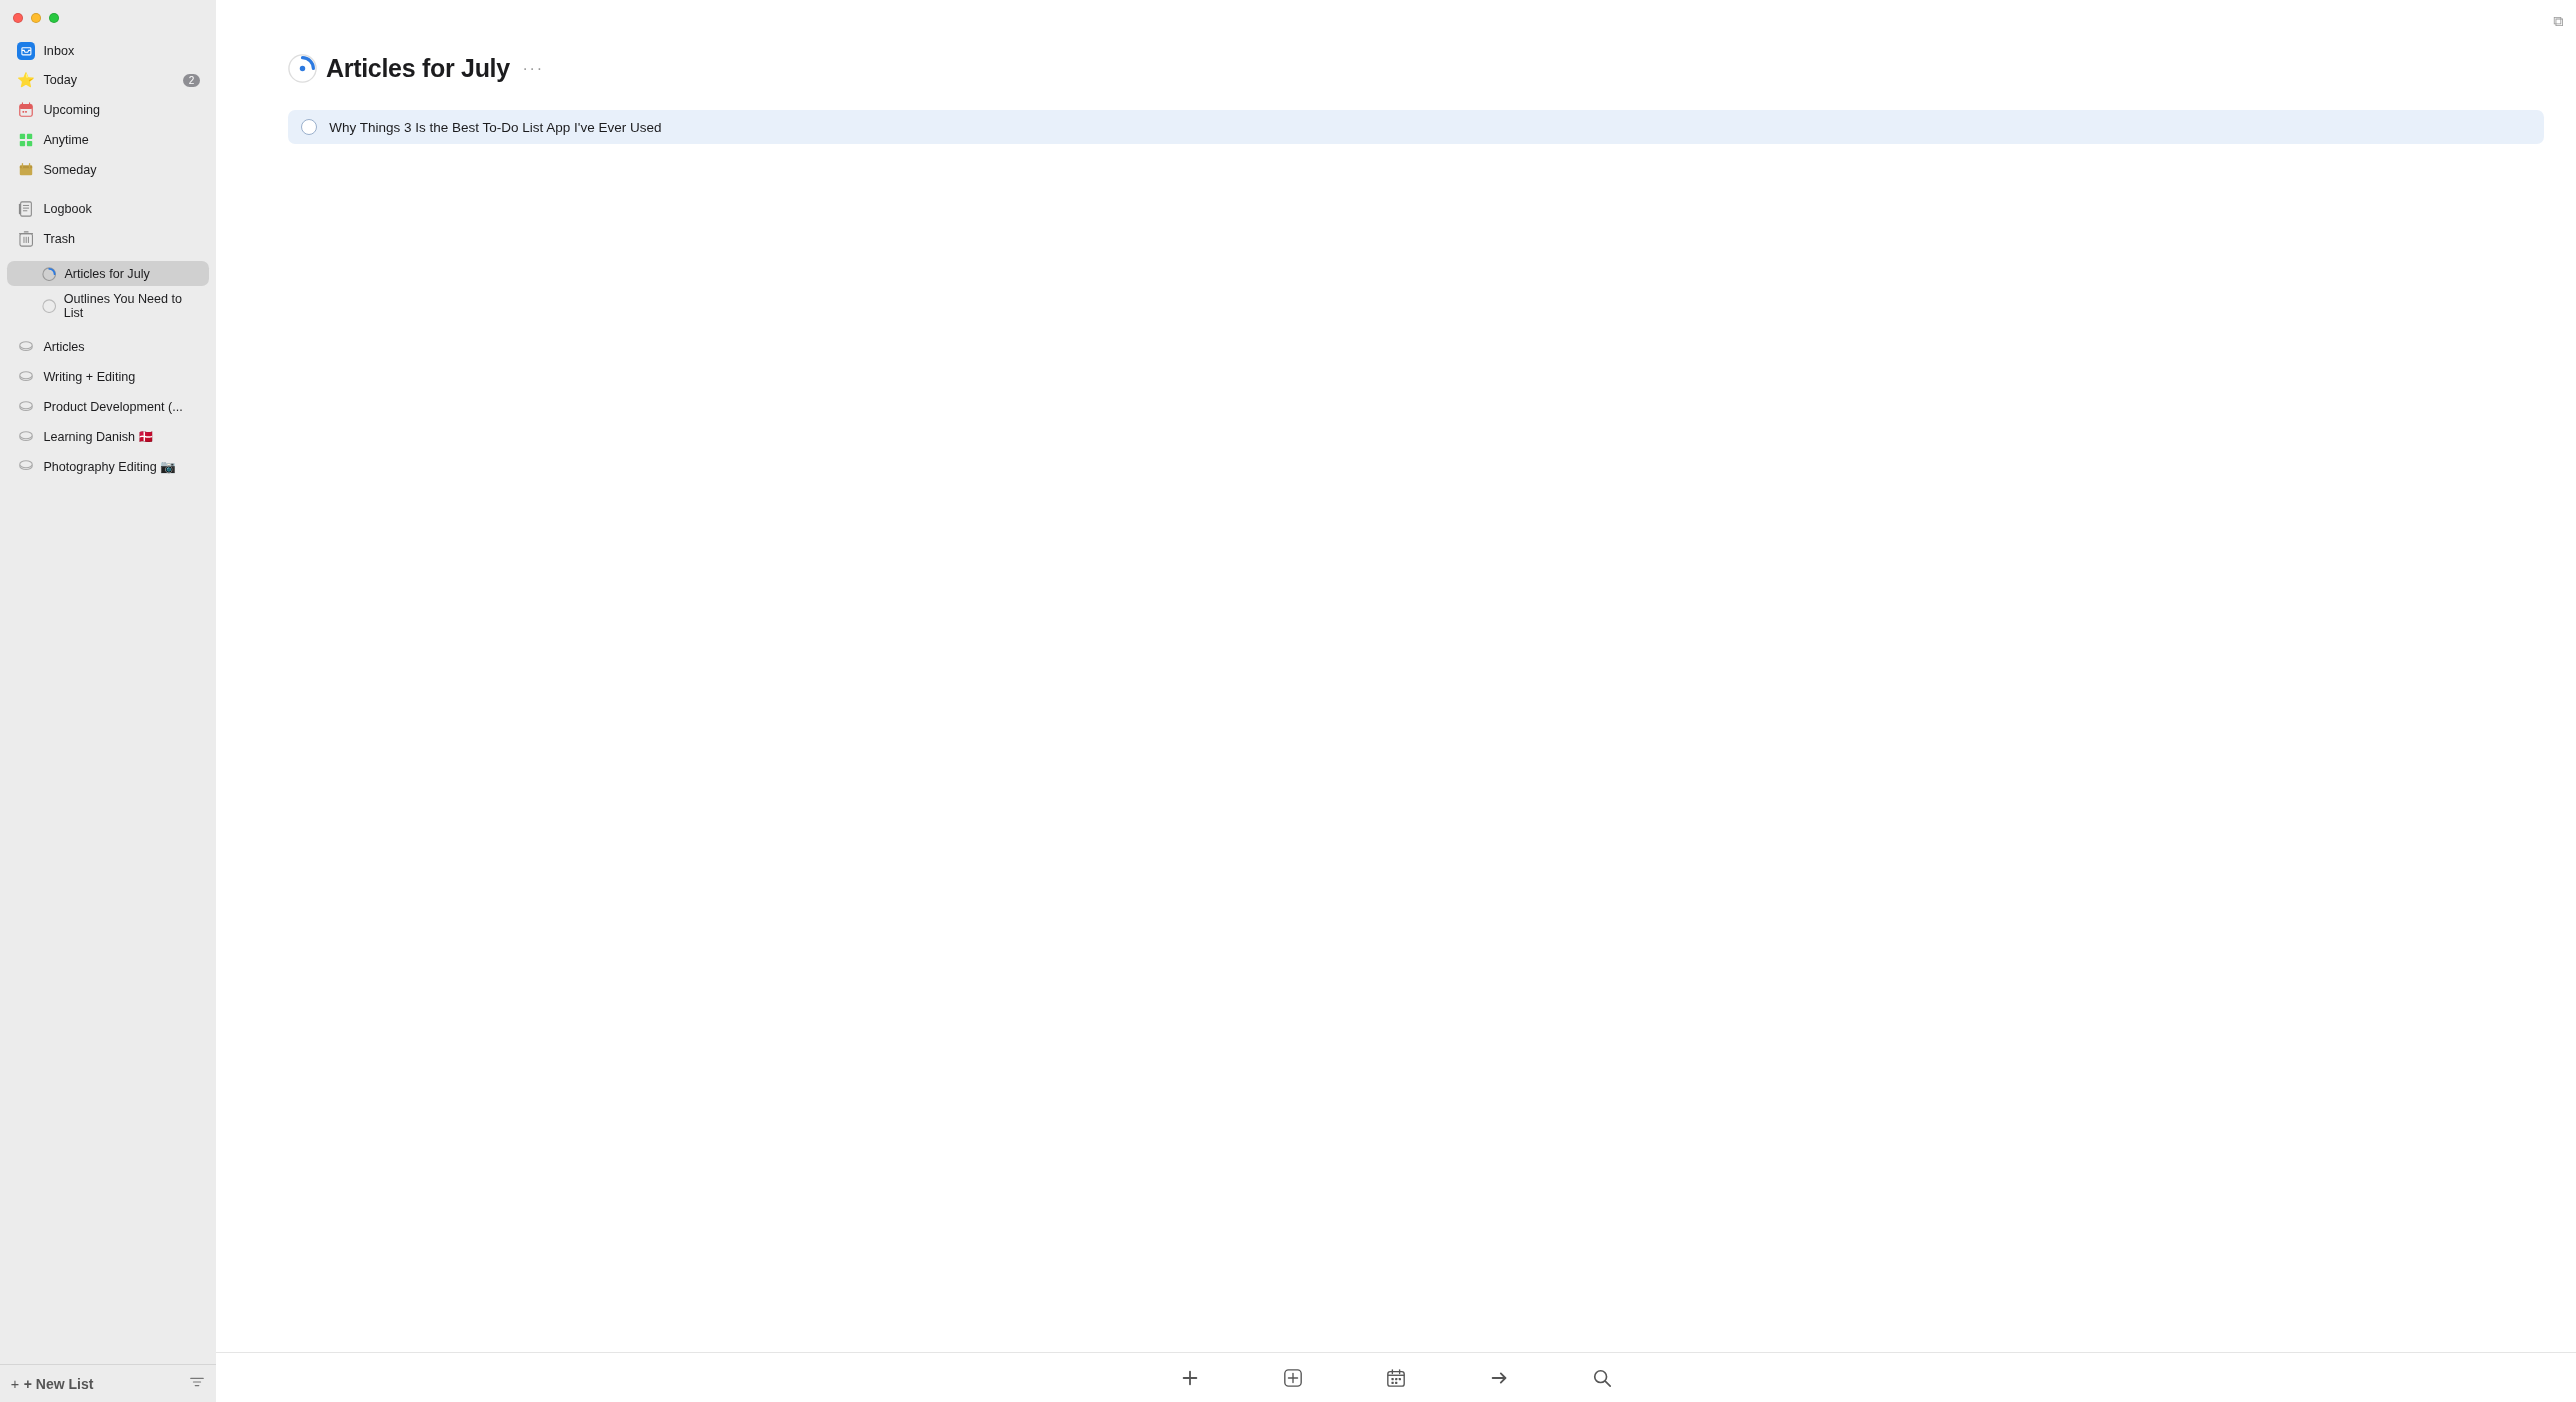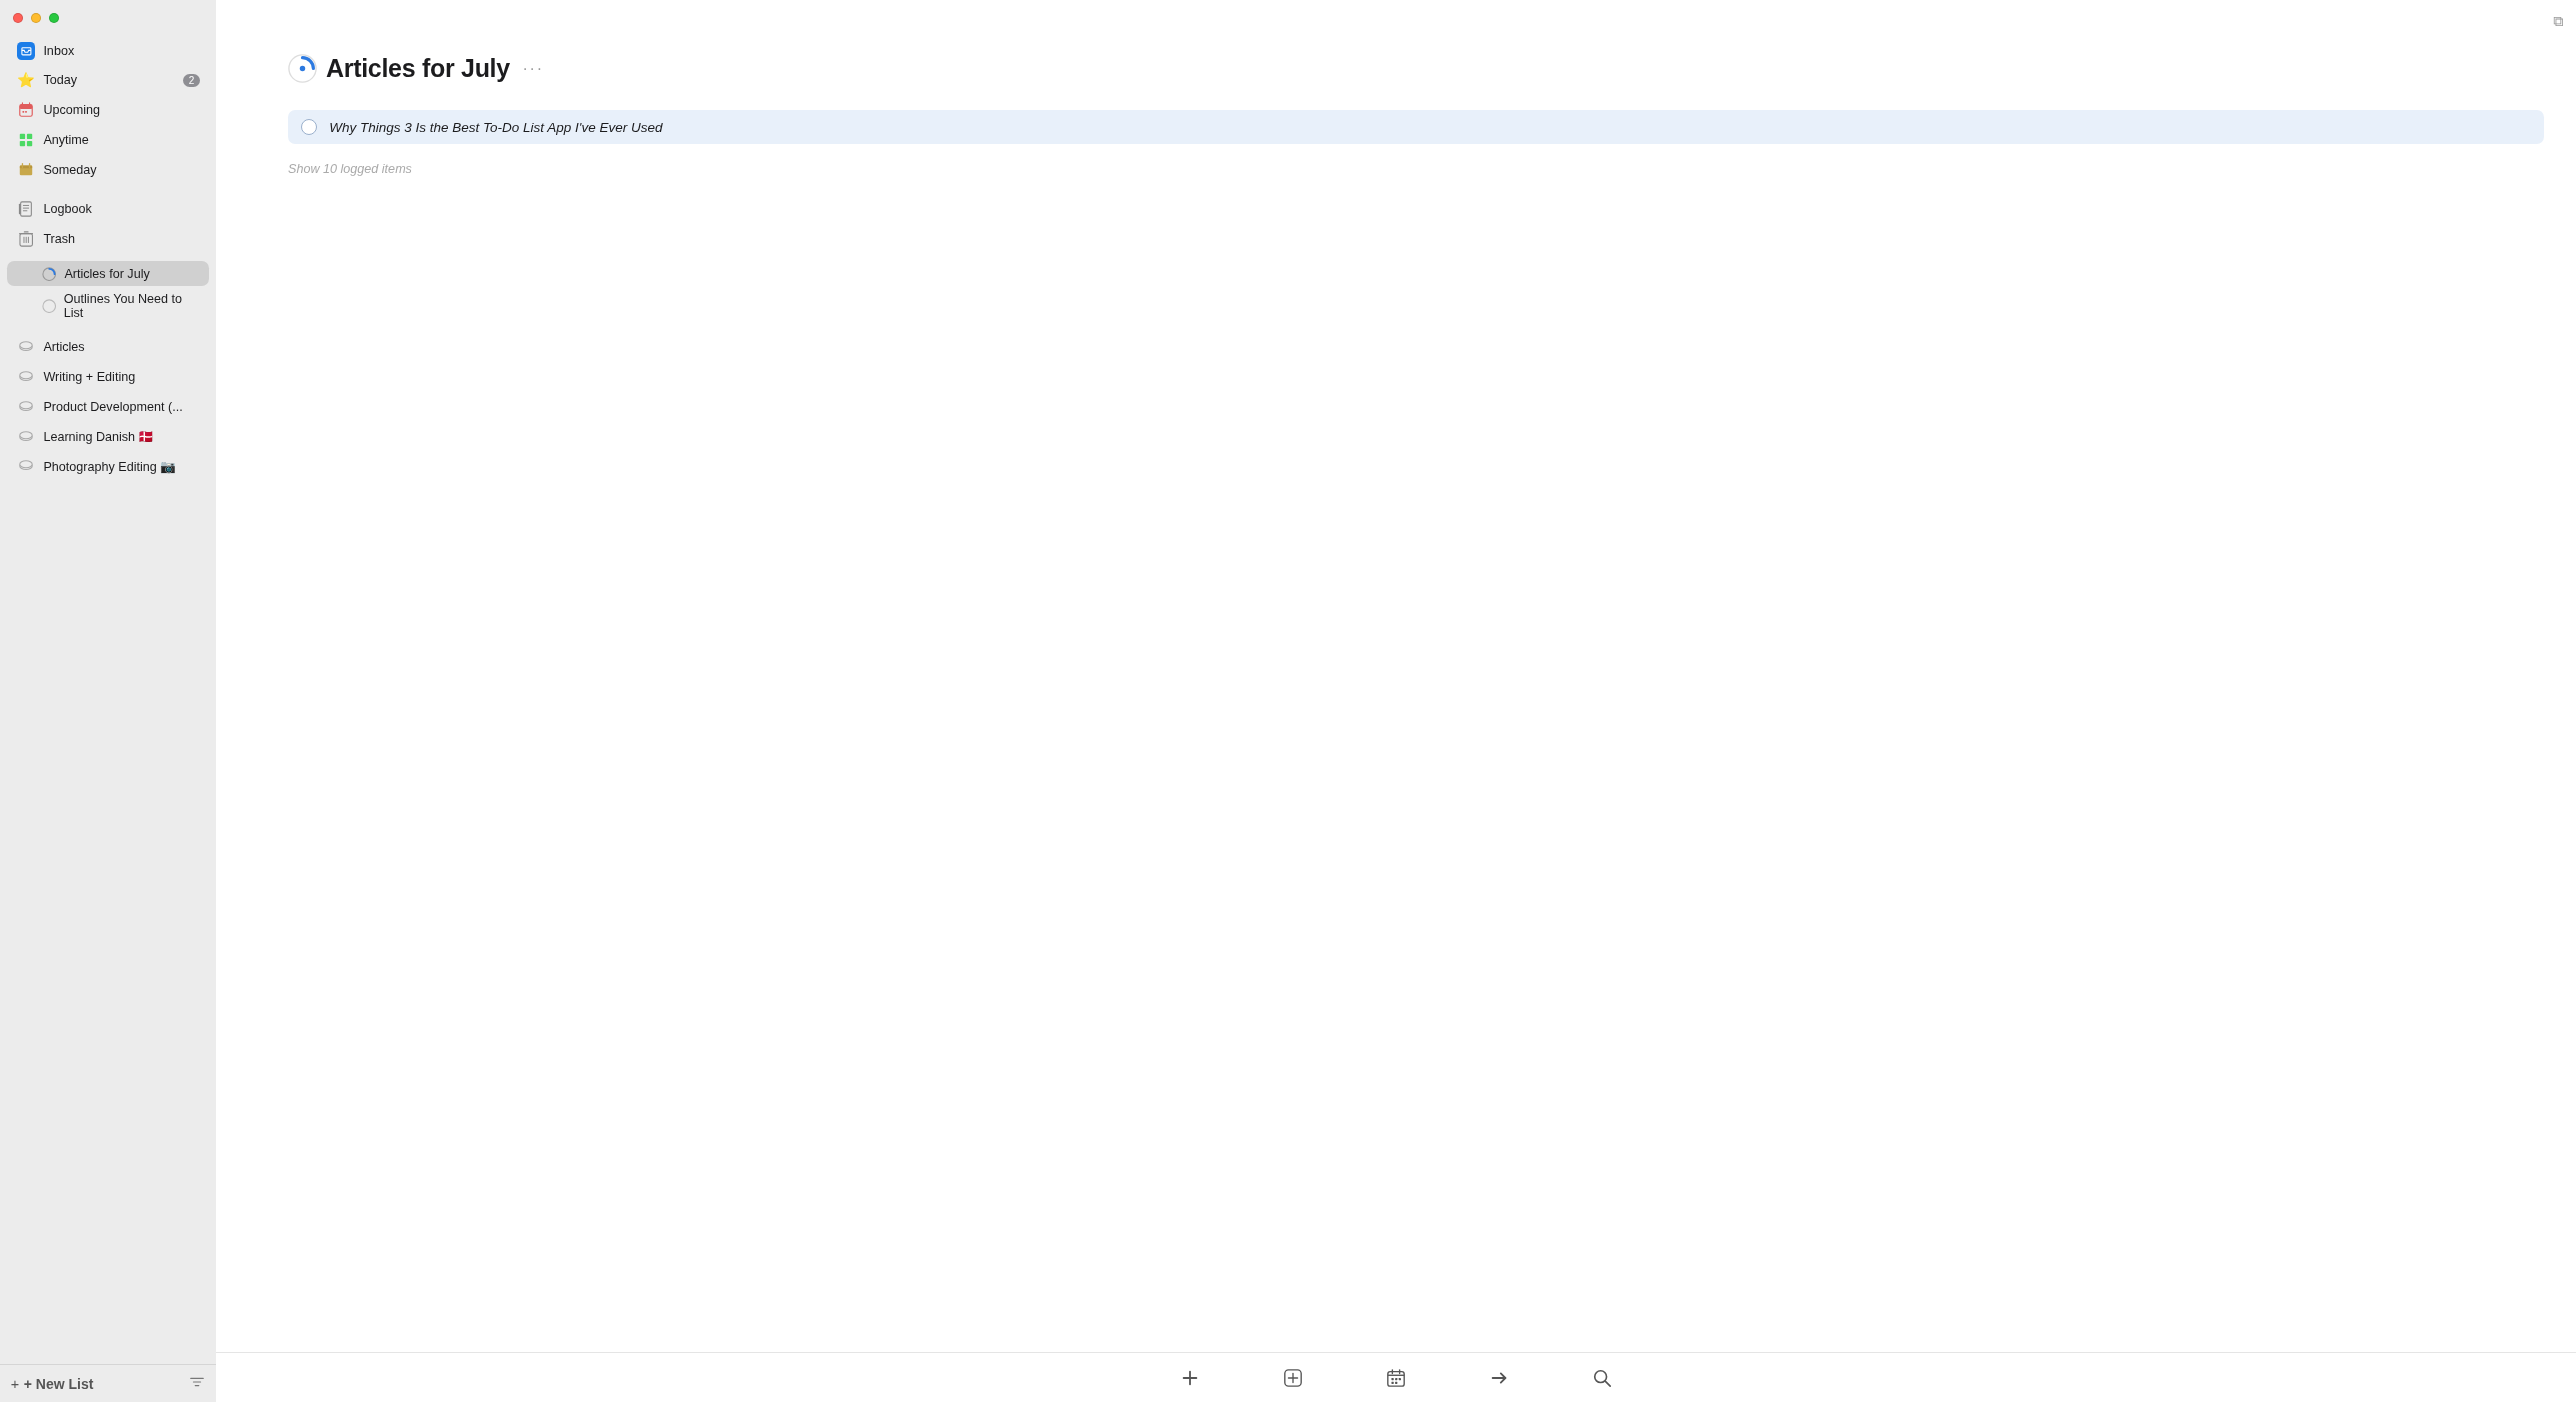--- a/index.html
+++ b/index.html
@@ -200,21 +200,20 @@
       font-size: 16px;
       cursor: pointer;
       letter-spacing: 1.8px;
       margin-left: 3.6px;
     }
 
     .main-content {
       flex: 1;
       overflow-y: auto;
       padding: 9px 32px 90px 72px;
-      font-style: italic;
     }
 
     
     .task-item {
       display: flex;
       align-items: center;
       padding: 9px 12.6px;
       border-radius: 7.2px;
       background: #e8f0fa;
       margin-bottom: 5.4px;
@@ -502,21 +501,20 @@
     <span class="more-btn">···</span>
   </div>
 
   <div class="main-content">
 
     <div class="task-item">
       <div class="task-checkbox"></div>
       <span class="task-text">Why Things 3 Is the Best To-Do List App I've Ever Used</span>
     </div>
 
-    <div class="show-logged">Show 10 logged items</div>
   </div>
 </div>
 
 <div class="bottom-toolbar">
   <button class="toolbar-btn">
     <svg width="20" height="20" viewBox="0 0 22 22" fill="none">
       <line x1="11" y1="4" x2="11" y2="18" stroke="#555" stroke-width="2" stroke-linecap="round"></line>
       <line x1="4" y1="11" x2="18" y2="11" stroke="#555" stroke-width="2" stroke-linecap="round"></line>
     </svg>
   </button>

